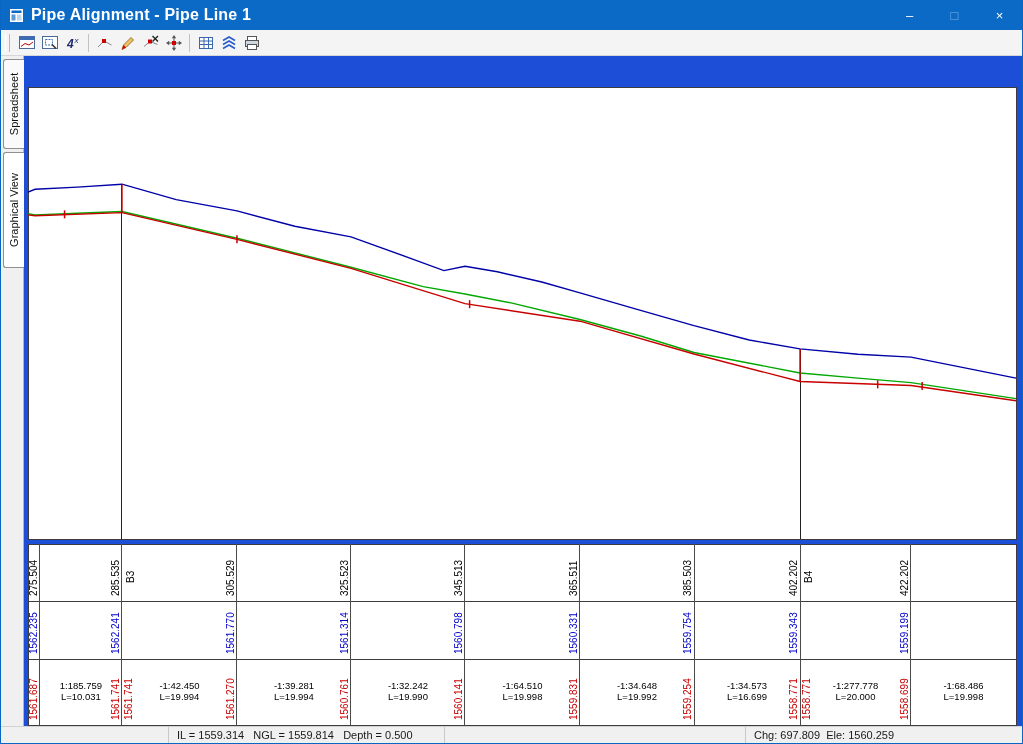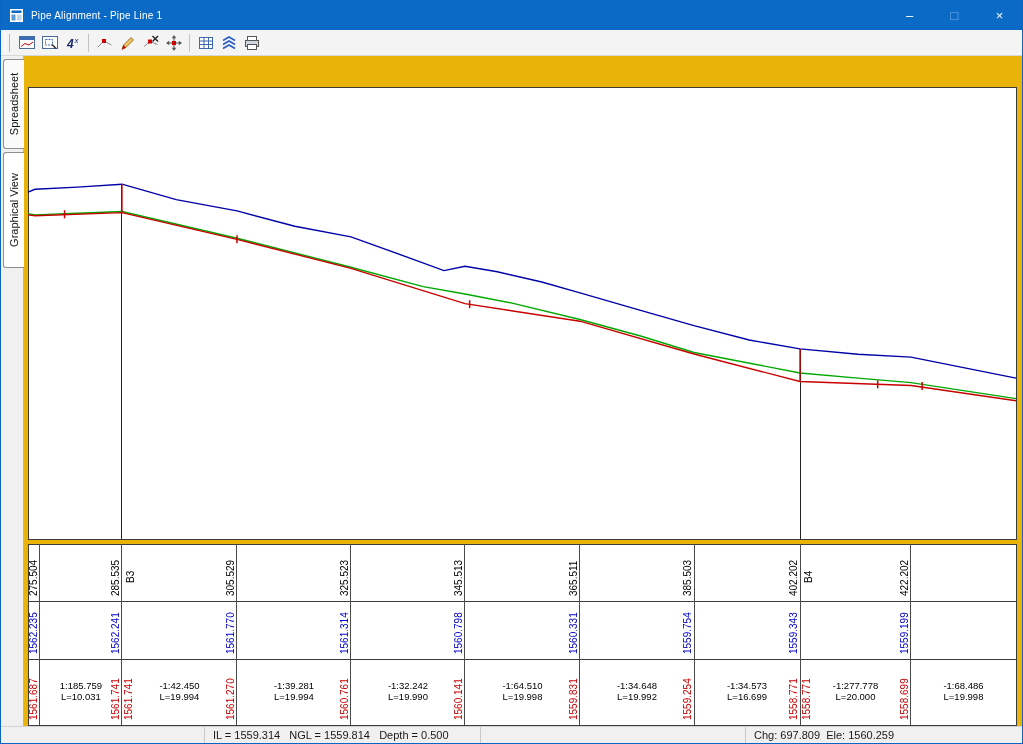--- a/index.html
+++ b/index.html
@@ -2,47 +2,47 @@
 <html><head>
 <meta charset="utf-8">
 <style>
   html,body{margin:0;padding:0;}
   body{width:1023px;height:744px;overflow:hidden;background:#777;font-family:"Liberation Sans",sans-serif;}
   .window{width:1023px;height:744px;box-sizing:border-box;display:flex;flex-direction:column;
           background:#f0f0f0;border:1px solid #0a66c2;border-top:none;}
   
   .titlebar{flex:0 0 30px;background:#0a6ac6;display:flex;align-items:center;color:#fff;}
   .appicon{width:16px;height:16px;margin:0 6px 0 8px;display:flex;align-items:center;}
-  .title{flex:1;font-size:10px;font-weight:normal;letter-spacing:.2px;white-space:nowrap;}
+  .title{flex:1;font-size:16px;font-weight:bold;letter-spacing:.2px;white-space:nowrap;}
   .winbtn{width:45px;height:30px;display:flex;align-items:center;justify-content:center;
           font-size:13px;color:#fff;cursor:default;user-select:none;}
   .winbtn.maxbtn{opacity:.45;}
   
   .toolbar{flex:0 0 26px;background:#f4f4f4;border-bottom:1px solid #d7d7d7;display:flex;
            align-items:center;padding-left:2px;box-sizing:border-box;}
   .grip{width:3px;height:18px;border-left:1px solid #fff;border-right:1px solid #b8b8b8;margin:0 5px 0 2px;}
   .tbtn{width:23px;height:22px;display:flex;align-items:center;justify-content:center;
         border:1px solid transparent;background:transparent;padding:0;margin:0;}
   .tbtn span{display:flex;}
   .tsep{width:1px;height:18px;background:#c2c2c2;margin:0 4px;}
   
   .content{flex:1;display:flex;min-height:0;}
   .tabstrip{width:23px;box-sizing:border-box;background:#f0f0f0;border-right:1px solid #b5b5b5;
             display:flex;flex-direction:column;padding-top:3px;}
   .vtab{width:20px;margin-left:2px;margin-bottom:3px;border:1px solid #8f8f8f;border-right:none;
         border-radius:3px 0 0 3px;background:#fafafa;display:flex;align-items:center;justify-content:center;}
   .vtab span{transform:rotate(-90deg);white-space:nowrap;font-size:11px;color:#111;}
   .vtab.spreadsheet{height:88px;}
   .vtab.graphical{height:114px;background:#fff;}
-  .main{flex:1;background:#eab308;position:relative;overflow:hidden;}
+  .main{flex:1;background:#1d4ed8;position:relative;overflow:hidden;}
   .main svg{position:absolute;left:0;top:0;}
   svg text{font-family:"Liberation Sans",sans-serif;}
   
   .statusbar{flex:0 0 17px;background:#f0f0f0;border-top:1px solid #d2d2d2;display:flex;
-             align-items:stretch;font-size:11px;color:#1a1a1a;box-sizing:border-box;padding-left:36px;}
+             align-items:stretch;font-size:11px;color:#1a1a1a;box-sizing:border-box;}
   .spanel{border-right:1px solid #c8c8c8;display:flex;align-items:center;padding:0 8px;
           white-space:pre;box-sizing:border-box;}
   .spanel.p0{width:168px;}
   .spanel.p1{width:276px;}
   .spanel.p2{flex:1;}
   .spanel.p3{width:276px;border-right:none;}
 </style>
 </head>
 <body>
 

